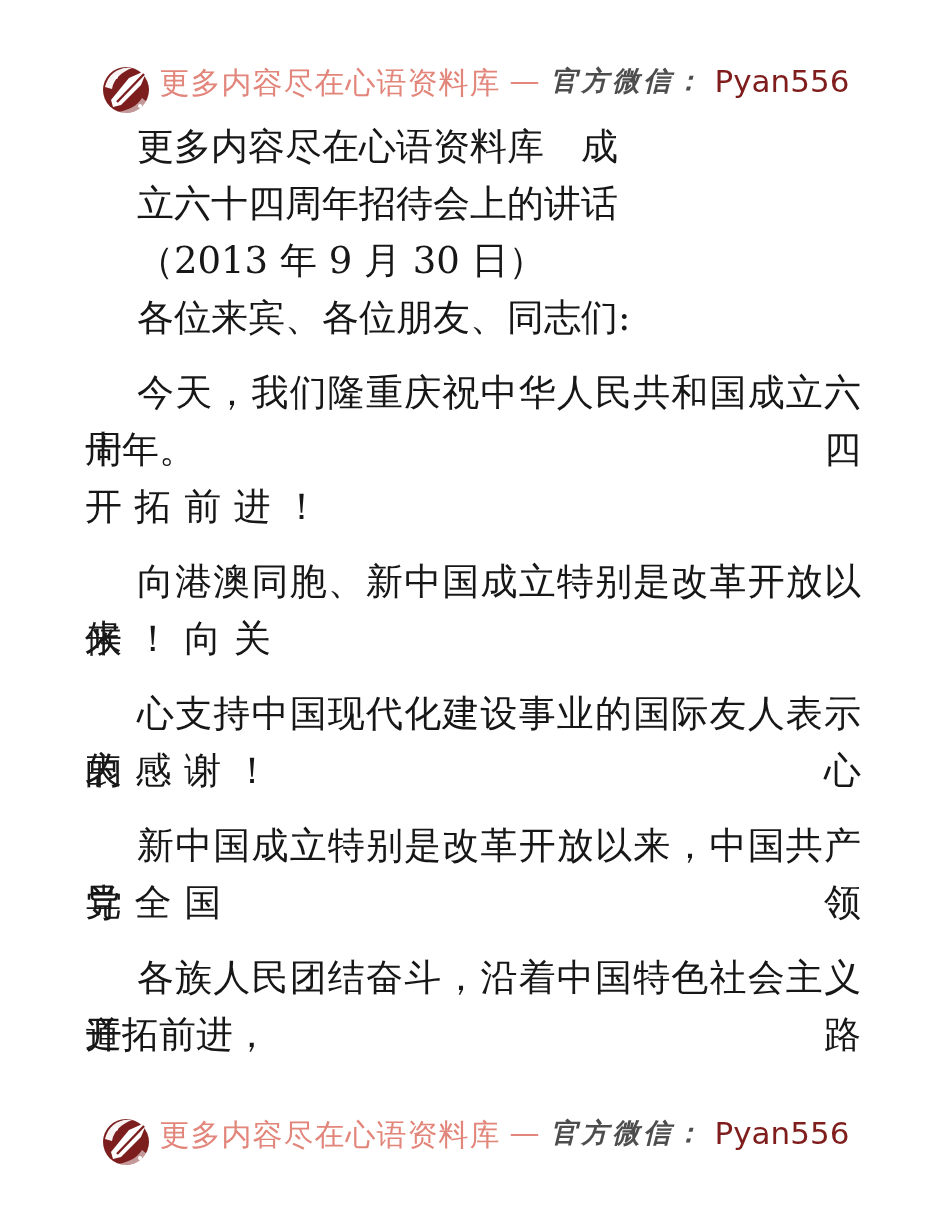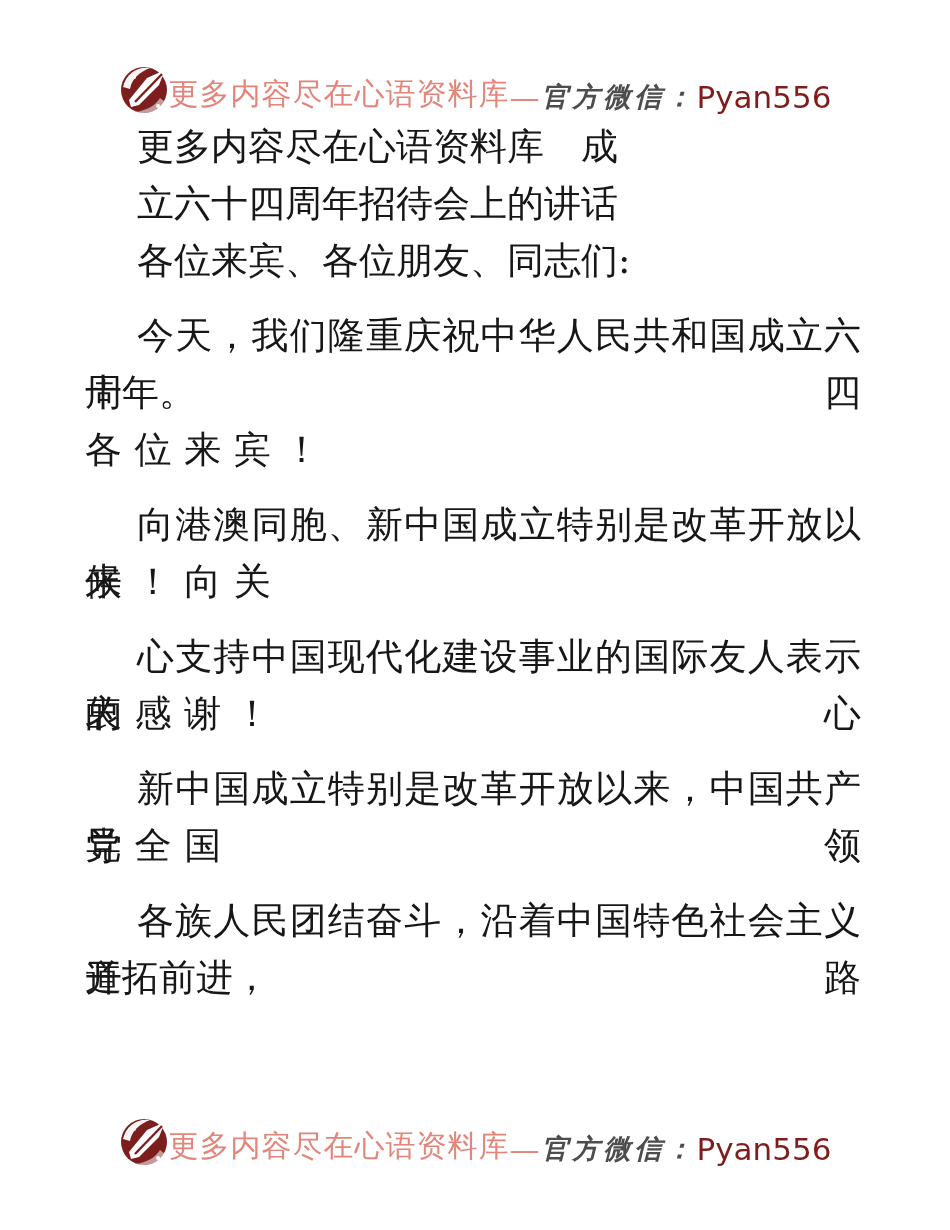--- a/index.html
+++ b/index.html
@@ -15,22 +15,23 @@
     overflow: hidden;
     font-family: "DejaVu Serif", "Liberation Serif", serif;
   }
 
   
   .watermark {
     position: absolute;
     left: 0;
     width: 100%;
     display: flex;
-    align-items: flex-end;
+    align-items: flex-start;
     justify-content: center;
+    gap: 9px;
     white-space: nowrap;
   }
   .watermark.header { top: 63px; }
   .watermark.footer { top: 1115px; }
   .wm-logo { width: 50px; height: 52px; flex: 0 0 auto; }
   .wm-logo svg { width: 50px; height: 52px; display: block; }
   .wm-main {
     font-size: 30px;
     letter-spacing: 1px;
     color: #e2857a;
@@ -92,24 +93,25 @@
     </span>
     <span class="wm-main">更多内容尽在心语资料库</span>
     <span class="wm-dash">—</span>
     <span class="wm-label">官方微信：</span>
     <span class="wm-id">Pyan556</span>
   </div>
 
   <div class="doc-body" id="doc-body">
       <div class="line indent">更多内容尽在心语资料库　成</div>
       <div class="line indent">立六十四周年招待会上的讲话</div>
+      <div class="line indent">（2013 年 9 月 30 日）</div>
       <div class="line indent">各位来宾、各位朋友、同志们:</div>
       <div class="line indent justify pgap">今天，我们隆重庆祝中华人民共和国成立六十四</div>
       <div class="line">周年。</div>
-      <div class="line spread">各位来宾！</div>
+      <div class="line spread">开拓前进！</div>
       <div class="line indent justify pgap">向港澳同胞、新中国成立特别是改革开放以来</div>
       <div class="line spread">候！向关</div>
       <div class="line indent justify pgap">心支持中国现代化建设事业的国际友人表示衷心</div>
       <div class="line spread">的感谢！</div>
       <div class="line indent justify pgap">新中国成立特别是改革开放以来，中国共产党领</div>
       <div class="line spread">导全国</div>
       <div class="line indent justify pgap">各族人民团结奋斗，沿着中国特色社会主义道路</div>
       <div class="line">开拓前进，</div>
     </div>
 

